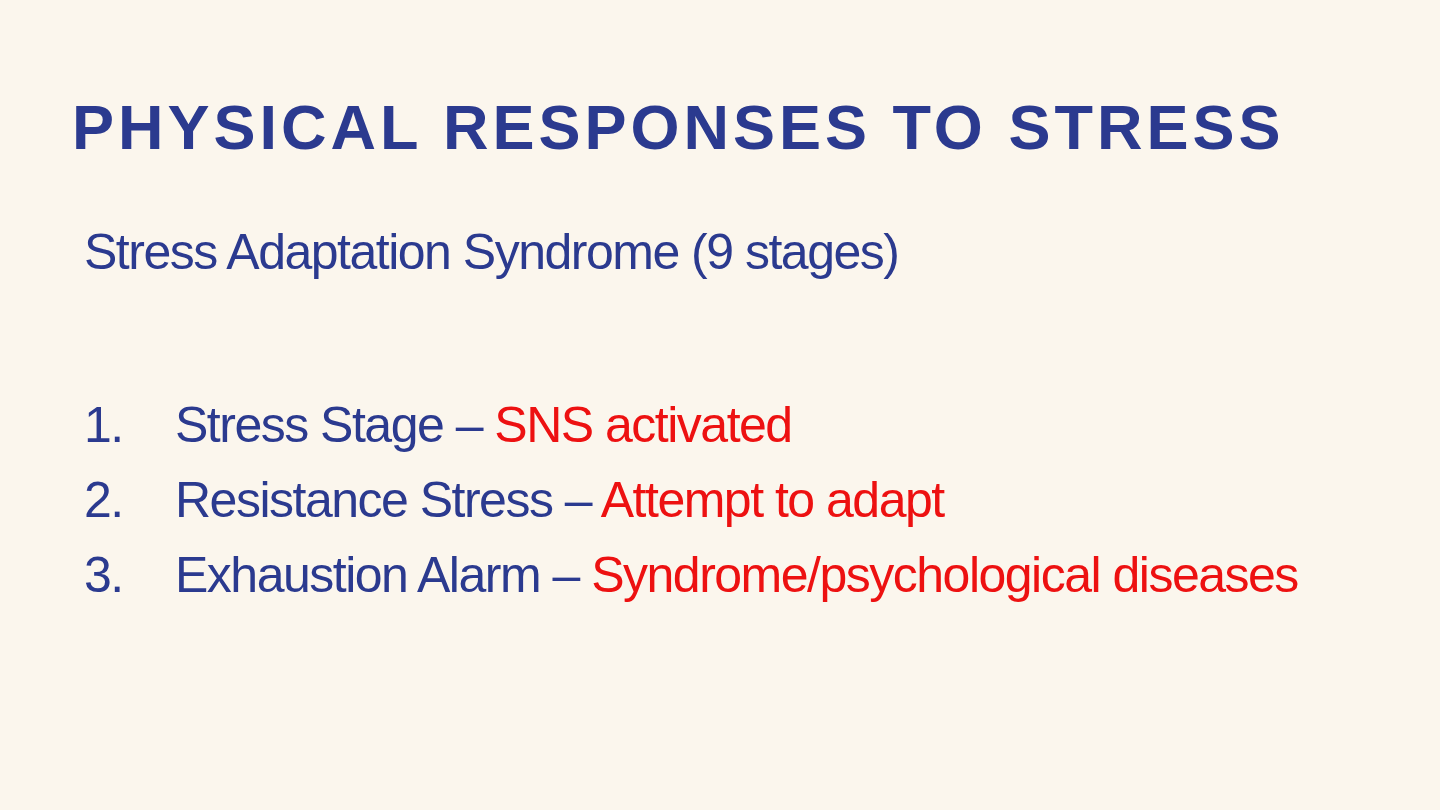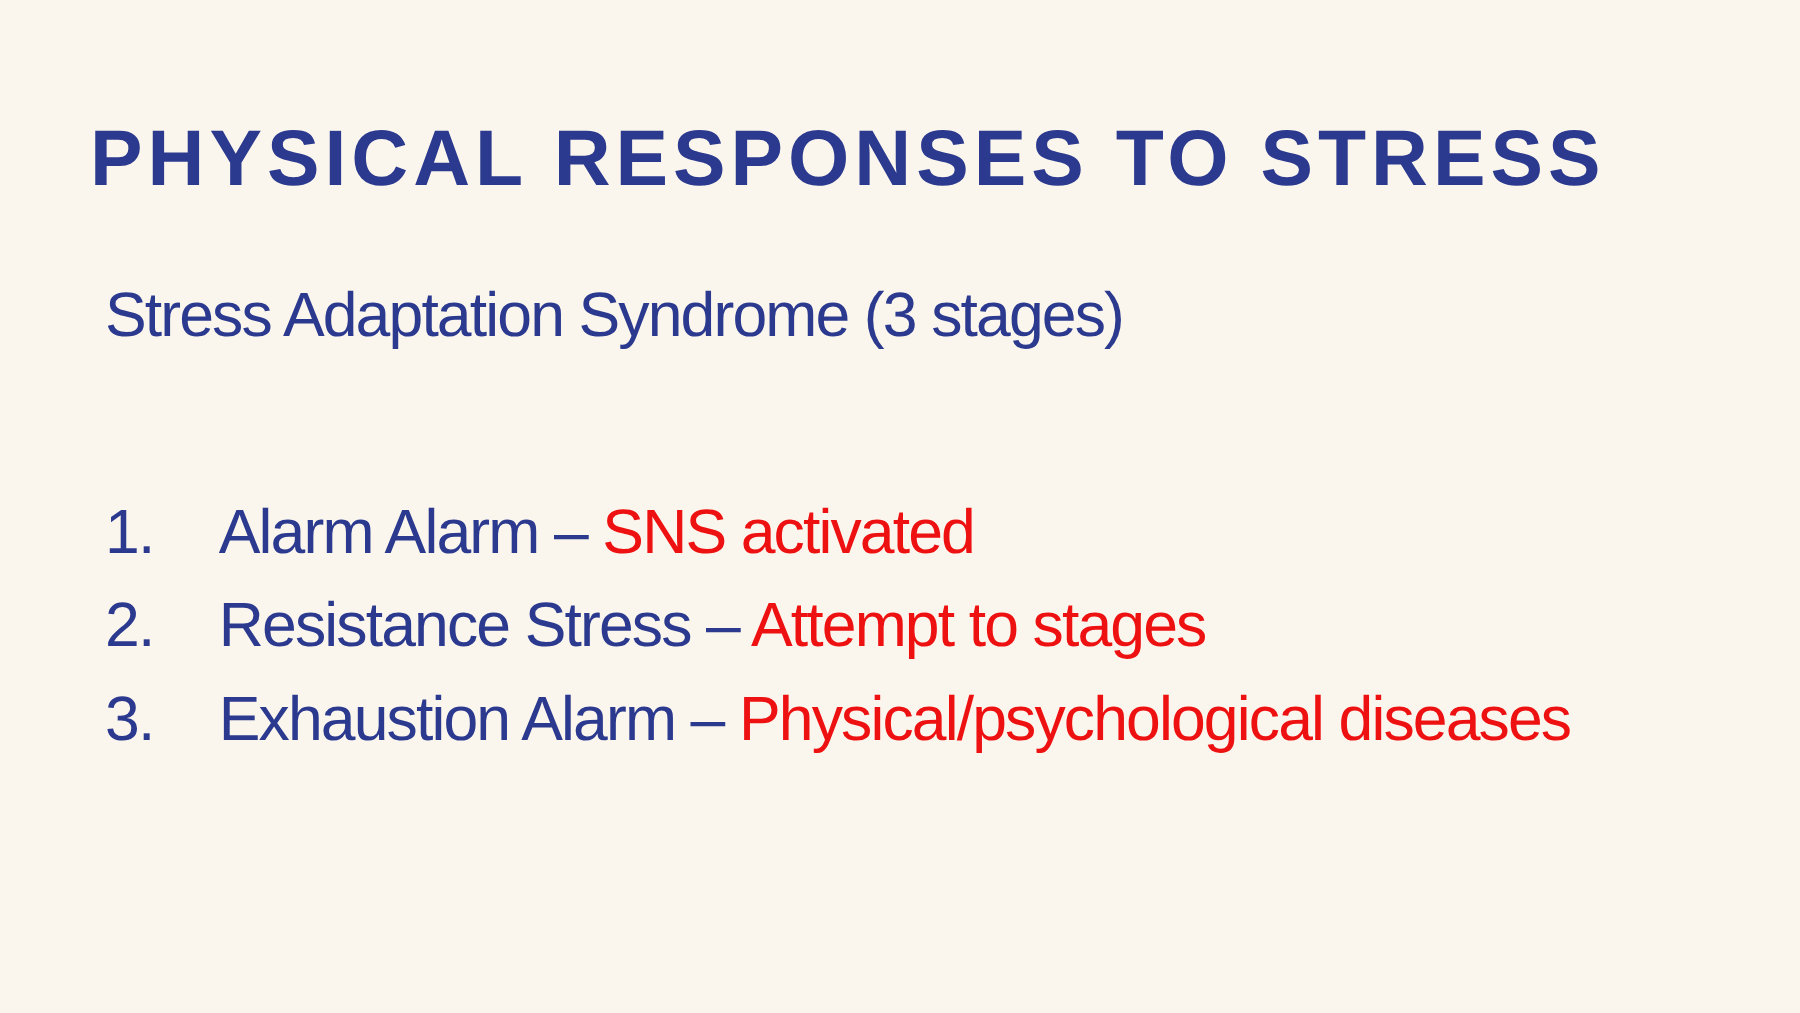--- a/index.html
+++ b/index.html
@@ -65,31 +65,31 @@
   .stage-highlight {
     color: var(--red, #ED1111);
   }
 </style>
 </head>
 <body style="--bg: #FBF6ED; --navy: #2B3A8F; --red: #ED1111;">
 
 <div class="slide">
   <h1 class="slide-title">PHYSICAL RESPONSES TO STRESS</h1>
 
-  <p class="subtitle">Stress Adaptation Syndrome (3 stages)</p>
+  <p class="subtitle">Stress Adaptation Syndrome (9 stages)</p>
 
   <ol class="stage-list">
   <li class="stage-item">
     <span class="stage-number">1.</span>
-    <span class="stage-text"><span class="stage-lead">Alarm Alarm – </span><span class="stage-highlight">SNS activated</span></span>
+    <span class="stage-text"><span class="stage-lead">Stress Stage – </span><span class="stage-highlight">SNS activated</span></span>
   </li>
 
   <li class="stage-item">
     <span class="stage-number">2.</span>
-    <span class="stage-text"><span class="stage-lead">Resistance Stress – </span><span class="stage-highlight">Attempt to stages</span></span>
+    <span class="stage-text"><span class="stage-lead">Resistance Stress – </span><span class="stage-highlight">Attempt to adapt</span></span>
   </li>
 
   <li class="stage-item">
     <span class="stage-number">3.</span>
-    <span class="stage-text"><span class="stage-lead">Exhaustion Alarm – </span><span class="stage-highlight">Physical/psychological diseases</span></span>
+    <span class="stage-text"><span class="stage-lead">Exhaustion Alarm – </span><span class="stage-highlight">Syndrome/psychological diseases</span></span>
   </li>
 </ol>
 </div>
 
 </body></html>

